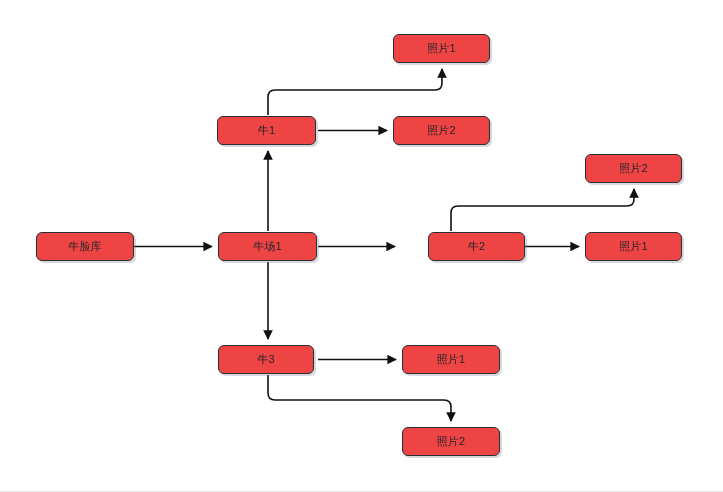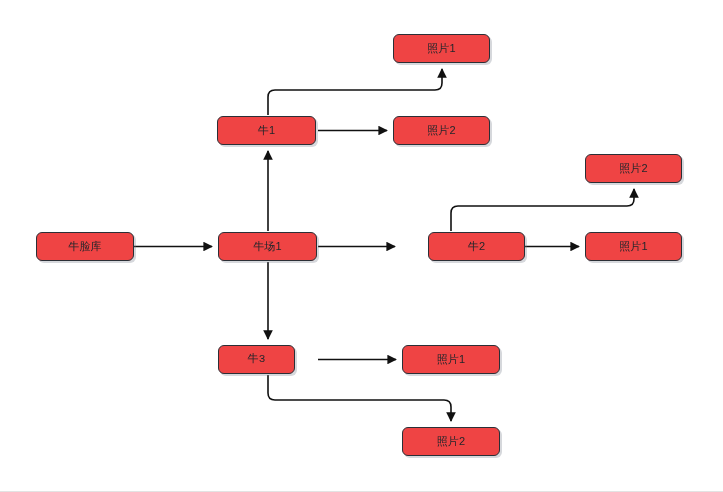--- a/index.html
+++ b/index.html
@@ -98,21 +98,21 @@
   </div>
 
   <div class="node" style="left:217px; top:116px; width:99px; height:29px;">
     <span class="node-label">牛1</span>
   </div>
 
   <div class="node" style="left:401px; top:232px; width:97px; height:29px;margin-left:27px;">
     <span class="node-label">牛2</span>
   </div>
 
-  <div class="node" style="left:218px; top:345px; width:77px; height:29px;font-family:Liberation Mono, monospace;">
+  <div class="node" style="left:218px; top:345px; width:96px; height:29px;">
     <span class="node-label">牛3</span>
   </div>
 
   <div class="node" style="left:393px; top:34px; width:97px; height:29px;">
     <span class="node-label">照片1</span>
   </div>
 
   <div class="node" style="left:393px; top:116px; width:97px; height:29px;">
     <span class="node-label">照片2</span>
   </div>

